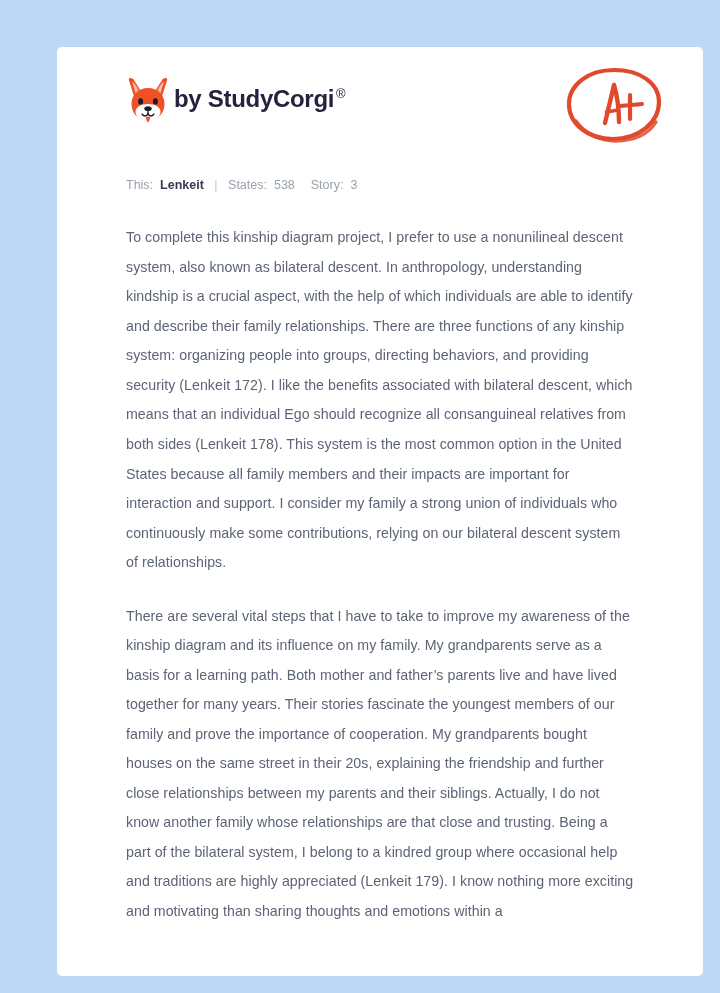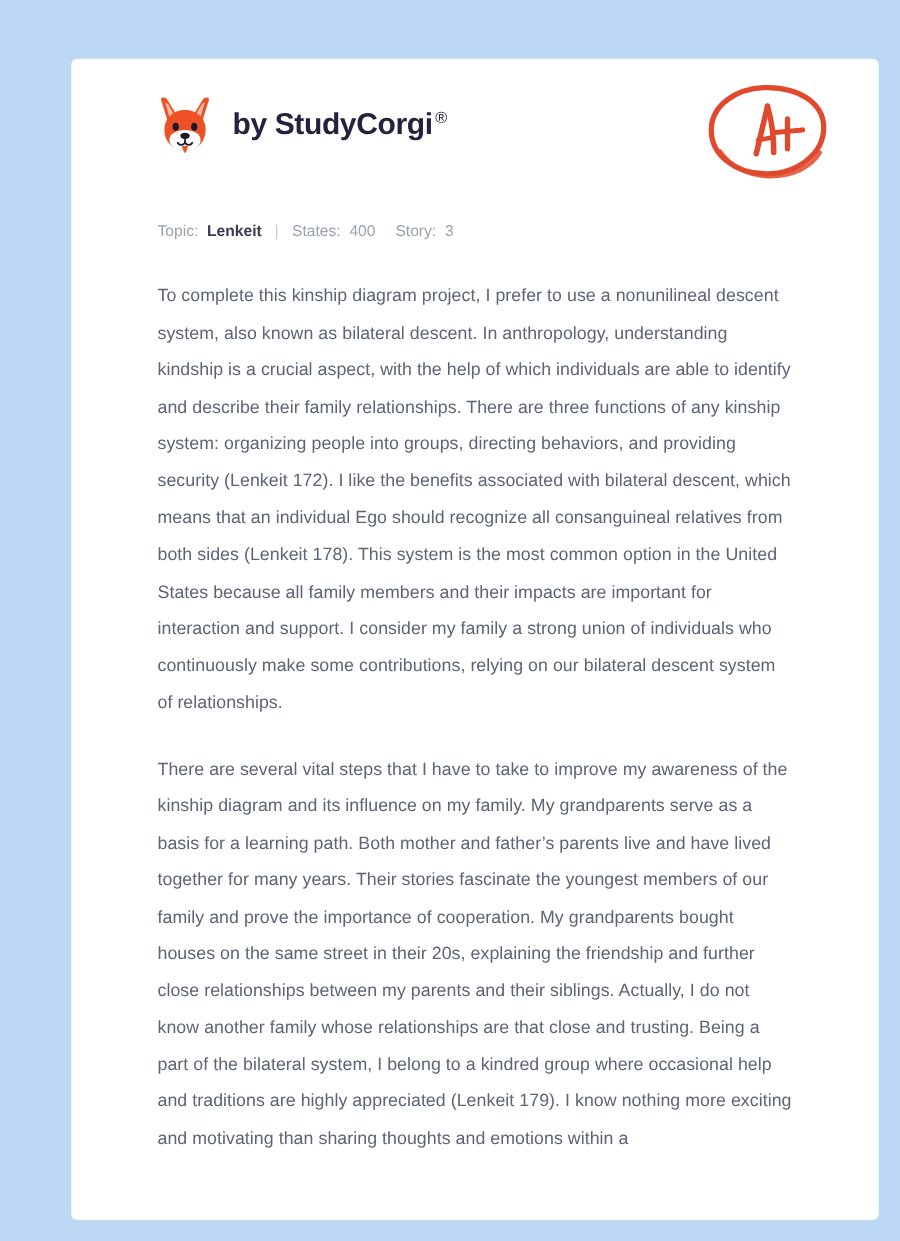--- a/index.html
+++ b/index.html
@@ -33,21 +33,21 @@
     height:112px;
     padding:0 58px;
   }
 
   .brand {
     position:absolute;
     left:69px;
     top:28px;
     display:flex;
     align-items:center;
-    gap:16px;
+    gap:4px;
   }
 
   .corgi-logo { width:44px; height:48px; display:block; }
 
   .brand-text {
     font-size:24px;
     font-weight:bold;
     color:#23233f;
     letter-spacing:-0.3px;
     white-space:nowrap;
@@ -164,25 +164,25 @@
         </g>
       </svg>
     </div>
 
   </div>
 
   <div class="doc-body">
 
 
     <div class="doc-meta">
-      <span>Topic:</span>
+      <span>This:</span>
       <span>&nbsp;</span><span class="meta-strong">Lenkeit</span>
       <span class="meta-sep">|</span>
       <span>States:</span>
-      <span>&nbsp;</span><span>400</span>
+      <span>&nbsp;</span><span>538</span>
       <span class="meta-gap"></span>
       <span>Story:</span>
       <span>&nbsp;</span><span>3</span>
     </div>
 
     <div class="article">
       <p>To complete this kinship diagram project, I prefer to use a nonunilineal descent system, also known as bilateral descent. In anthropology, understanding kindship is a crucial aspect, with the help of which individuals are able to identify and describe their family relationships. There are three functions of any kinship system: organizing people into groups, directing behaviors, and providing security (Lenkeit 172). I like the benefits associated with bilateral descent, which means that an individual Ego should recognize all consanguineal relatives from both sides (Lenkeit 178). This system is the most common option in the United States because all family members and their impacts are important for interaction and support. I consider my family a strong union of individuals who continuously make some contributions, relying on our bilateral descent system of relationships.</p>
       <p>There are several vital steps that I have to take to improve my awareness of the kinship diagram and its influence on my family. My grandparents serve as a basis for a learning path. Both mother and father’s parents live and have lived together for many years. Their stories fascinate the youngest members of our family and prove the importance of cooperation. My grandparents bought houses on the same street in their 20s, explaining the friendship and further close relationships between my parents and their siblings. Actually, I do not know another family whose relationships are that close and trusting. Being a part of the bilateral system, I belong to a kindred group where occasional help and traditions are highly appreciated (Lenkeit 179). I know nothing more exciting and motivating than sharing thoughts and emotions within a</p>
     </div>
 

